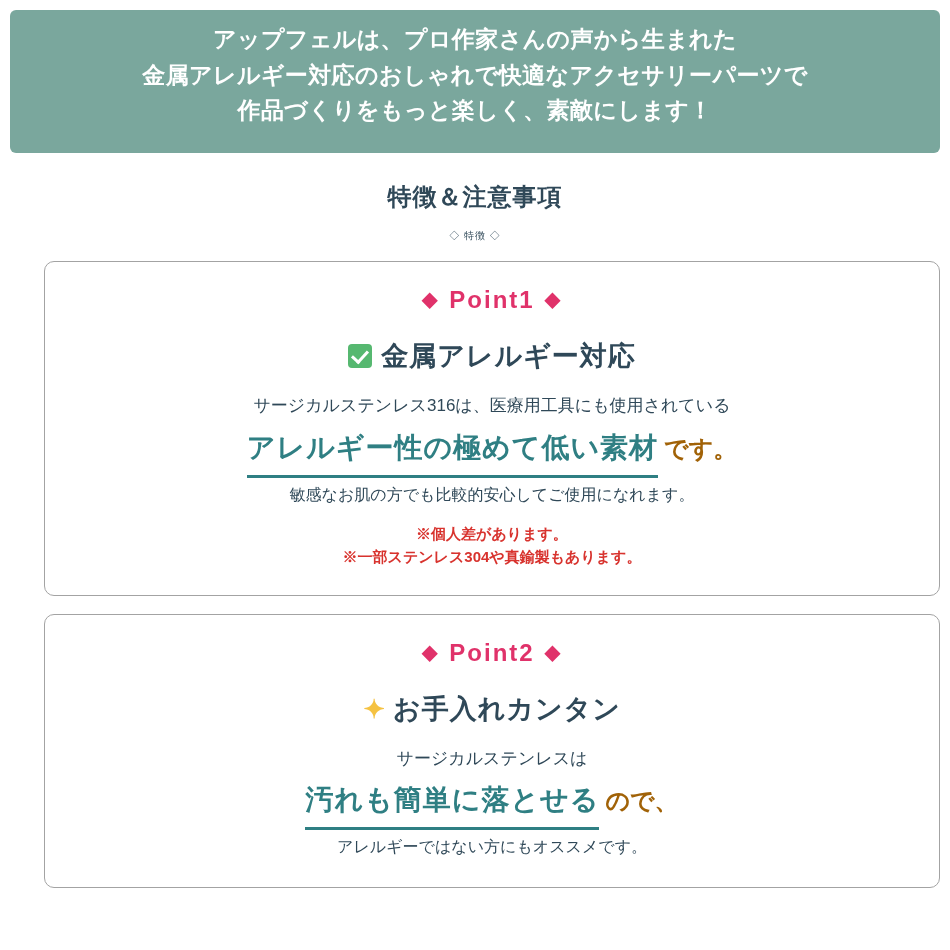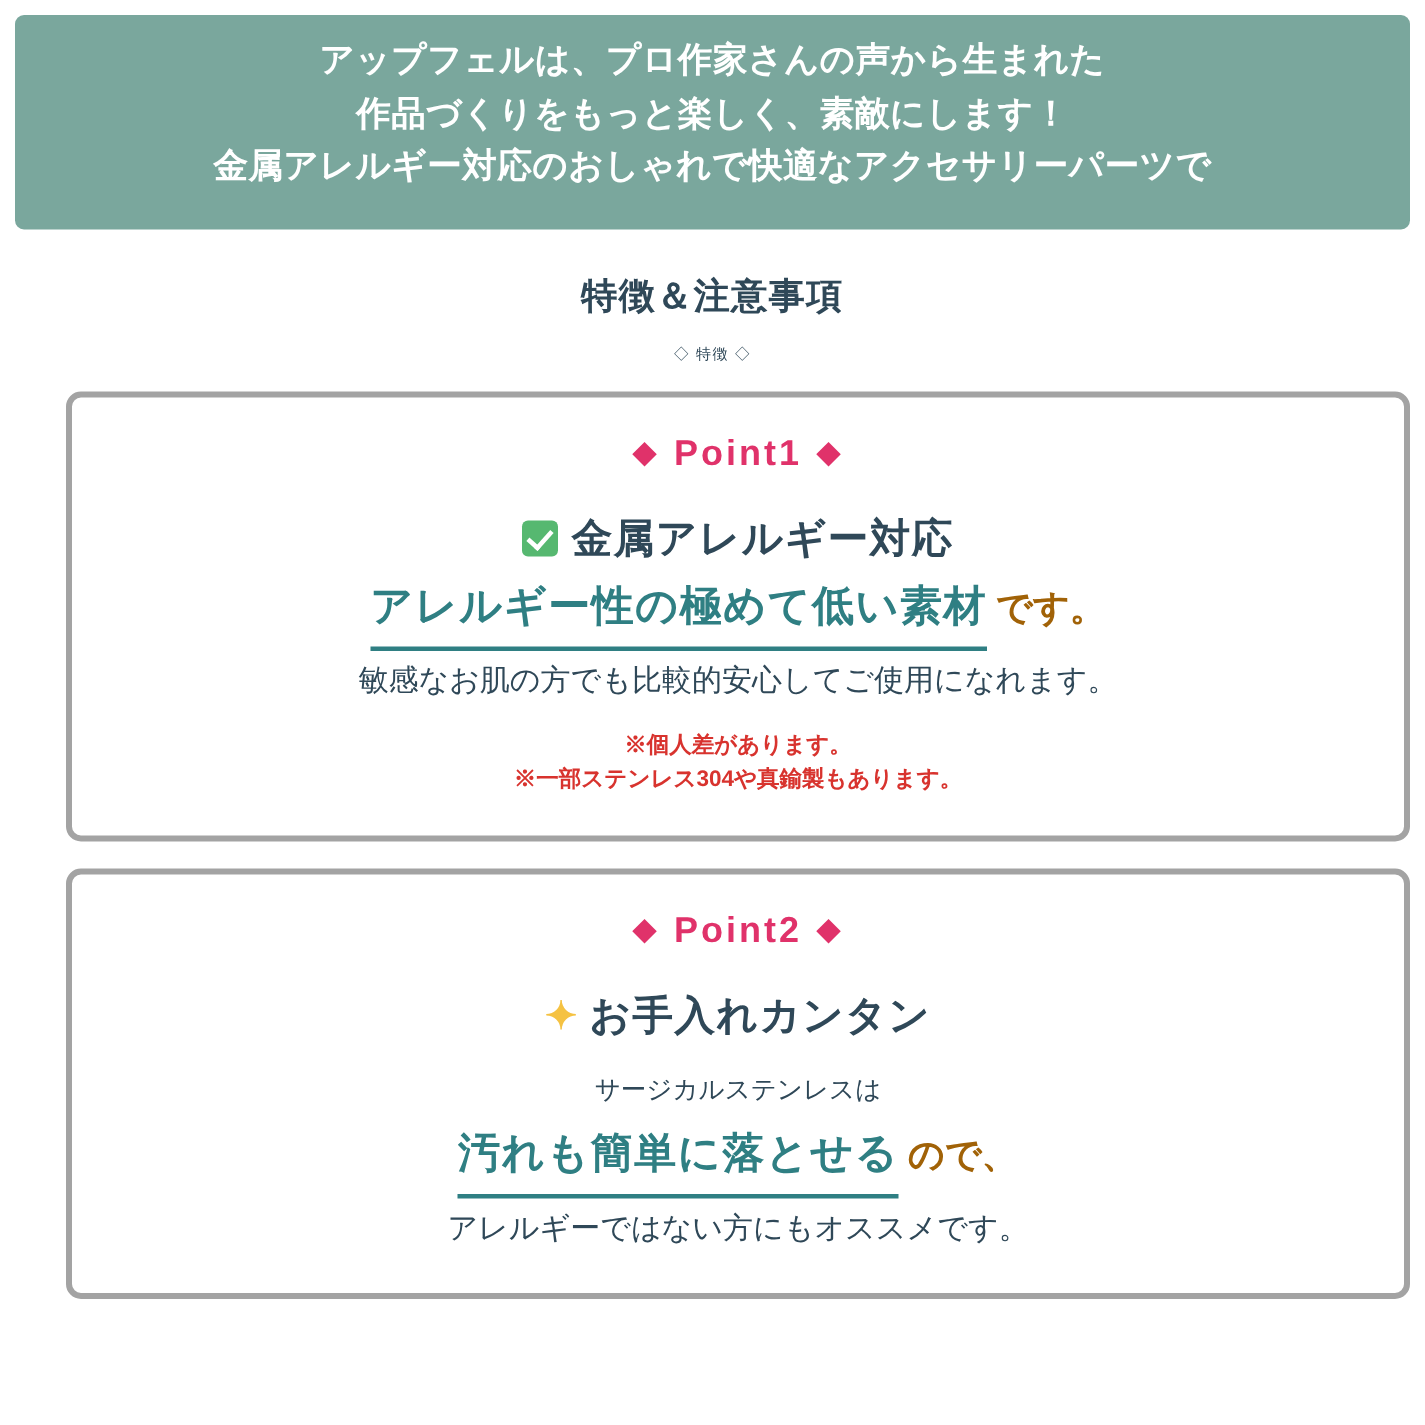--- a/index.html
+++ b/index.html
@@ -50,21 +50,21 @@
   .section-sub {
     text-align: center;
     color: #2f4858;
     font-size: 10px;
     margin-top: 16px;
     letter-spacing: 1px;
   }
 
   
   .card {
-    border: 4px solid #a3a3a3;
+    border: 1px solid #a3a3a3;
     border-radius: 10px;
     background: #ffffff;
     margin-top: 18px;
     padding: 24px 20px 26px 20px;
     box-sizing: border-box;
     margin-left: 34px;
   }
   .point-label {
     text-align: center;
     color: #e0326a;
@@ -113,21 +113,21 @@
   }
 
   .body-line {
     text-align: center;
     color: #2f4858;
     font-size: 17px;
     line-height: 1.7;
     margin-top: 18px;
   }
   .body-line.small {
-    font-size: 20px;
+    font-size: 16px;
     margin-top: 14px;
   }
   .big-line {
     text-align: center;
     margin-top: 8px;
     color: #2f4858;
     font-size: 19px;
   }
   .hl {
     color: #2f7f83;
@@ -152,36 +152,37 @@
   }
   .note.first { margin-top: 14px; }
 </style>
 </head>
 <body>
 
 <div class="page">
 
   <div class="hero">
     <div class="hero-line">アップフェルは、プロ作家さんの声から生まれた</div>
+    <div class="hero-line">金属アレルギー対応のおしゃれで快適なアクセサリーパーツで</div>
     <div class="hero-line">作品づくりをもっと楽しく、素敵にします！</div>
-    <div class="hero-line">金属アレルギー対応のおしゃれで快適なアクセサリーパーツで</div>
   </div>
 
   <div class="section-title">特徴＆注意事項</div>
   <div class="section-sub">◇ 特徴 ◇</div>
 
   <div class="card">
     <div class="point-label">
       <span class="diamond">◆</span><span>Point1</span><span class="diamond">◆</span>
     </div>
 
     <div class="point-heading">
       <span class="check-box"></span><span>金属アレルギー対応</span>
     </div>
 
+    <div class="body-line">サージカルステンレス316は、医療用工具にも使用されている</div>
 
     <div class="big-line">
       <span class="hl">アレルギー性の極めて低い素材</span><span class="hl-tail">です。</span>
     </div>
 
     <div class="body-line small">敏感なお肌の方でも比較的安心してご使用になれます。</div>
 
     <div class="note first">※個人差があります。</div>
     <div class="note">※一部ステンレス304や真鍮製もあります。</div>
   </div>

